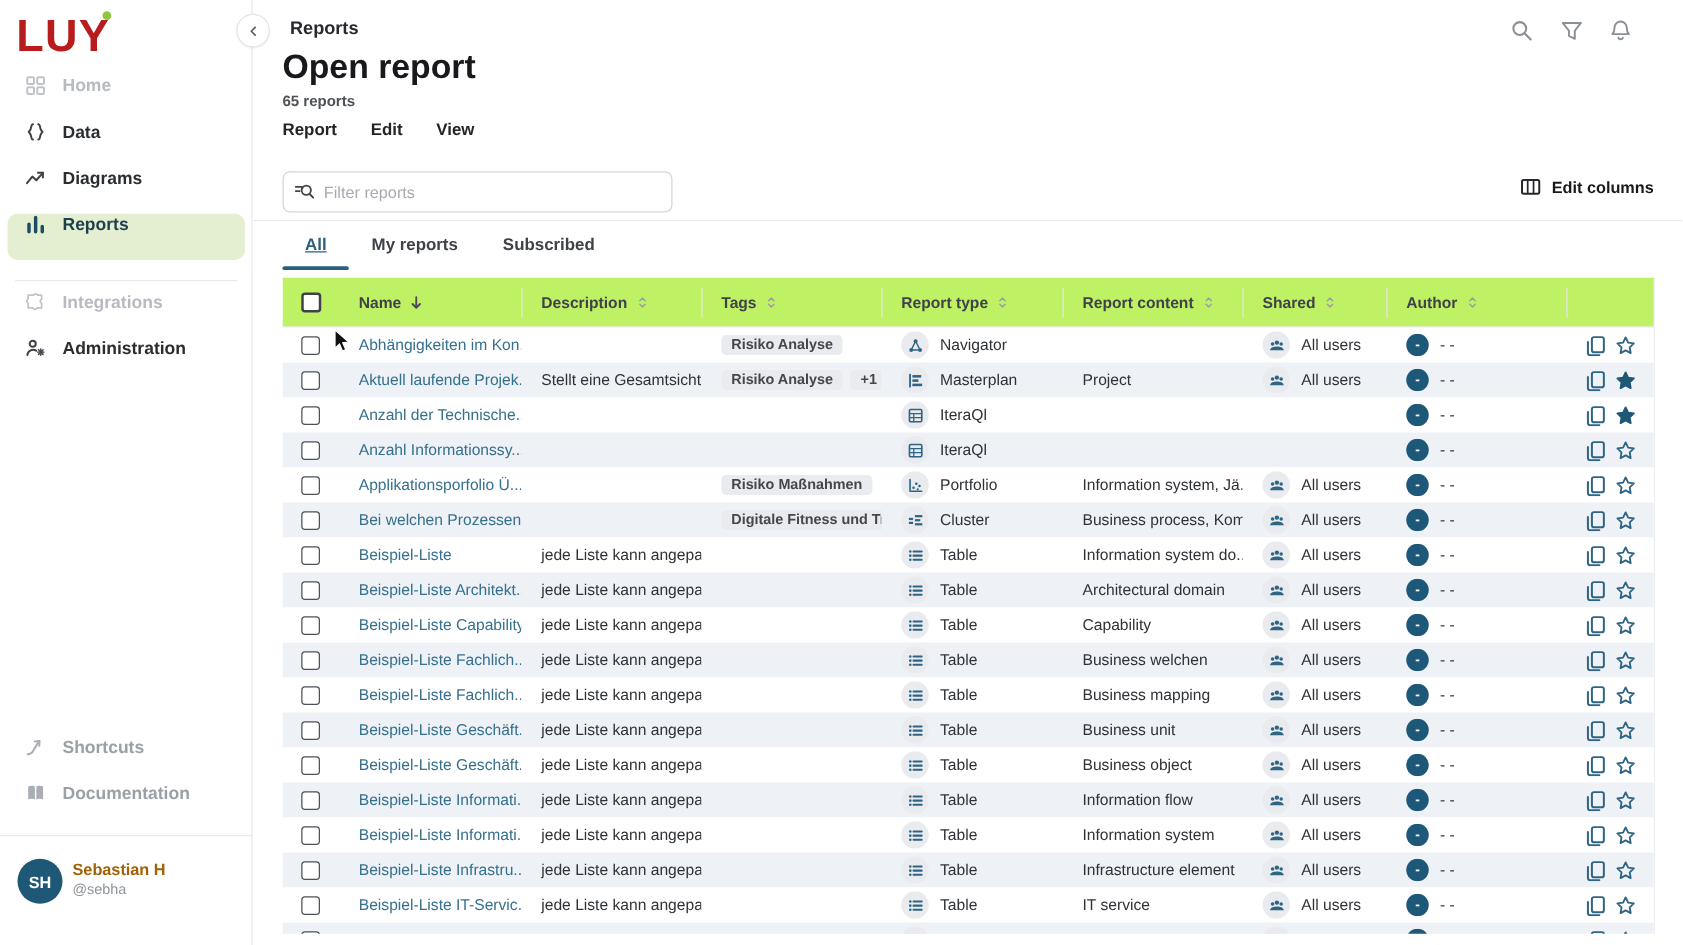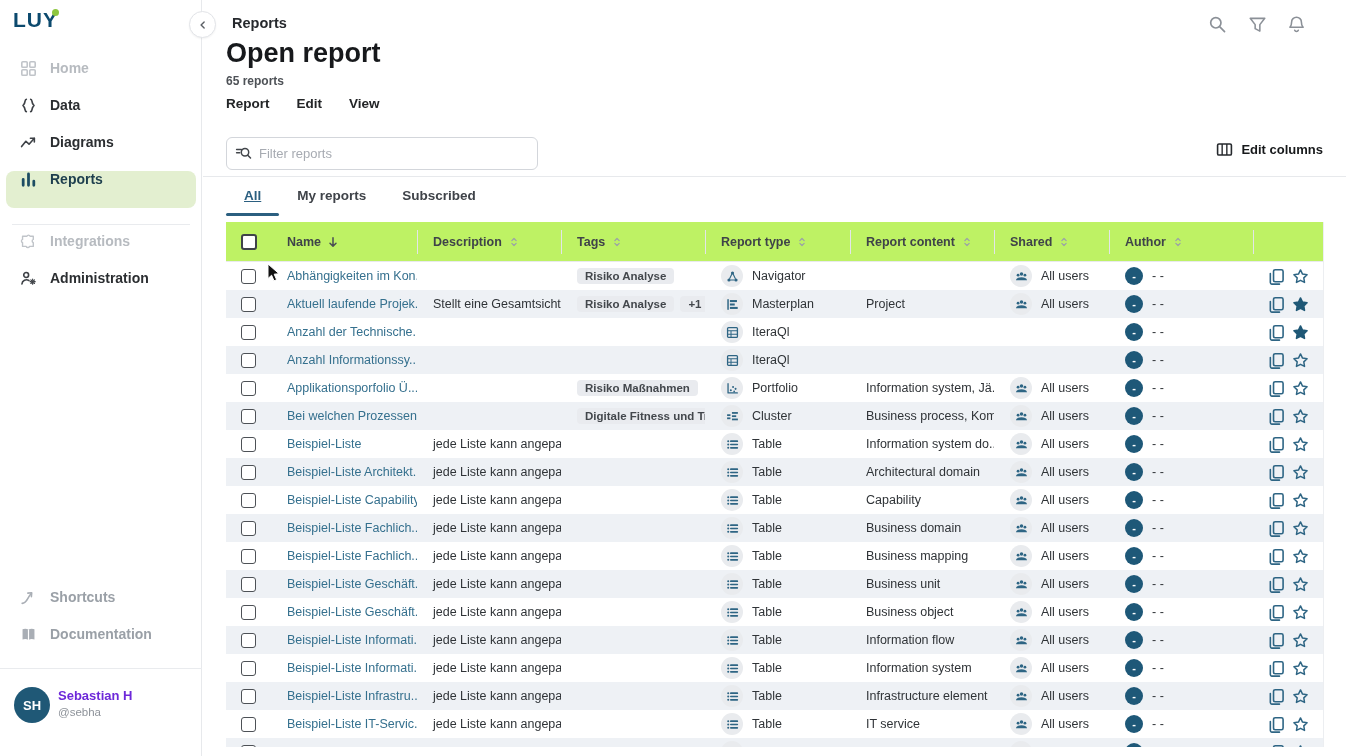--- a/index.html
+++ b/index.html
@@ -3,43 +3,43 @@
 <meta charset="utf-8">
 <style>
   * { box-sizing: border-box; margin: 0; padding: 0; }
   html,body { width:1346px; height:756px; overflow:hidden; background:#fff;
     font-family:"Liberation Sans", sans-serif; color:#26292d; }
   .app { position:relative; width:1346px; height:756px; }
 
   
   .sidebar { position:absolute; left:0; top:0; width:202px; height:756px;
     background:#fff; border-right:1px solid #e7e9ec; }
-  .logo { position:absolute; left:13px; top:8px; font-size:21px; font-weight:800;
-    letter-spacing:1px; color:#0c4a6e; cursor:pointer; }
+  .logo { position:absolute; left:13px; top:8px; font-size:36px; font-weight:800;
+    letter-spacing:1px; color:#b91c1c; cursor:pointer; }
   .logo .logo-dot { position:absolute; right:-1px; top:1px; width:7px; height:7px;
     border-radius:50%; background:#8dc63f; }
   .nav { position:absolute; left:0; top:60px; width:202px; }
   .nav-item { display:flex; align-items:flex-start; height:37px; margin:0 6px;
     padding-left:14px; border-radius:8px; cursor:pointer; font-size:14px; font-weight:700;
     color:#2b2e31; }
   .nav-item .ic { width:17px; height:17px; margin-right:13px; display:flex;
     align-items:center; justify-content:center; color:#3d4146; }
   .nav-item.disabled { color:#b7bbc0; } .nav-item.disabled .ic { color:#c0c4c9; }
   .nav-item.active { background:#e3efd0; color:#1d3e4d; }
   .nav-item.active .ic { color:#1d4d63; }
   .nav-divider { height:1px; background:#e9ebee; margin:16px 12px 8px 12px; }
   .nav-footer { position:absolute; left:0; bottom:93px; width:194px; }
   .nav-footer .nav-item { color:#9aa0a7; font-weight:600; }
   .nav-footer .nav-item .ic { color:#a9aeb5; }
   .user { position:absolute; left:0; bottom:0; width:202px; height:88px;
     border-top:1px solid #e9ebee; cursor:pointer; }
   .user-avatar { position:absolute; left:14px; top:18px; width:36px; height:36px;
     border-radius:50%; background:#1f5876; color:#fff; font-size:13px; font-weight:700;
     display:flex; align-items:center; justify-content:center; }
-  .user-name { position:absolute; left:58px; top:19px; font-size:13px; font-weight:700; color:#6d28d9; }
+  .user-name { position:absolute; left:58px; top:19px; font-size:13px; font-weight:700; color:#a16207; }
   .user-handle { position:absolute; left:58px; top:37px; font-size:11.5px; color:#8e939a; }
 
   
   .main { position:absolute; left:203px; top:0; width:1143px; height:756px; }
   .collapse-btn { position:absolute; left:-14px; top:11px; width:27px; height:27px;
     border-radius:50%; background:#fff; border:1px solid #e2e4e8; z-index:5;
     display:flex; align-items:center; justify-content:center; color:#5c6066; cursor:pointer;
     box-shadow:0 1px 2px rgba(0,0,0,.05); }
   .topbar { position:relative; height:48px; }
   .breadcrumb { position:absolute; left:29px; top:15px; font-size:14.5px; font-weight:700;
@@ -792,21 +792,21 @@
               <span class="type-circle">
                 <svg viewBox="0 0 14 14" width="100%" height="100%" fill="none" stroke="currentColor" stroke-width="1.5" stroke-linecap="round" stroke-linejoin="round">
                   <circle cx="2.4" cy="3.4" r="1.1" fill="currentColor" stroke="none"></circle>
                   <circle cx="2.4" cy="7" r="1.1" fill="currentColor" stroke="none"></circle>
                   <circle cx="2.4" cy="10.6" r="1.1" fill="currentColor" stroke="none"></circle>
                   <path d="M5.2,3.4 H12.2 M5.2,7 H12.2 M5.2,10.6 H12.2" stroke-width="1.8"></path>
                 </svg>
               </span>
               <span class="lbl">Table</span>
             </div>
-            <div class="cell">Business domain</div>
+            <div class="cell">Business welchen</div>
             <div class="cell">
               <span class="shared-circle">
                 <svg viewBox="0 0 14 14" width="100%" height="100%" fill="none" stroke="currentColor" stroke-width="1.5" stroke-linecap="round" stroke-linejoin="round">
                   <circle cx="7" cy="4.4" r="1.9" fill="currentColor" stroke="none"></circle>
                   <circle cx="3.3" cy="5.6" r="1.5" fill="currentColor" stroke="none"></circle>
                   <circle cx="10.7" cy="5.6" r="1.5" fill="currentColor" stroke="none"></circle>
                   <path d="M1,11 C1.6,8.4 4,7.7 7,7.7 C10,7.7 12.4,8.4 13,11 Z" fill="currentColor" stroke="none"></path>
                 </svg>
               </span>
               <span class="lbl">All users</span>

